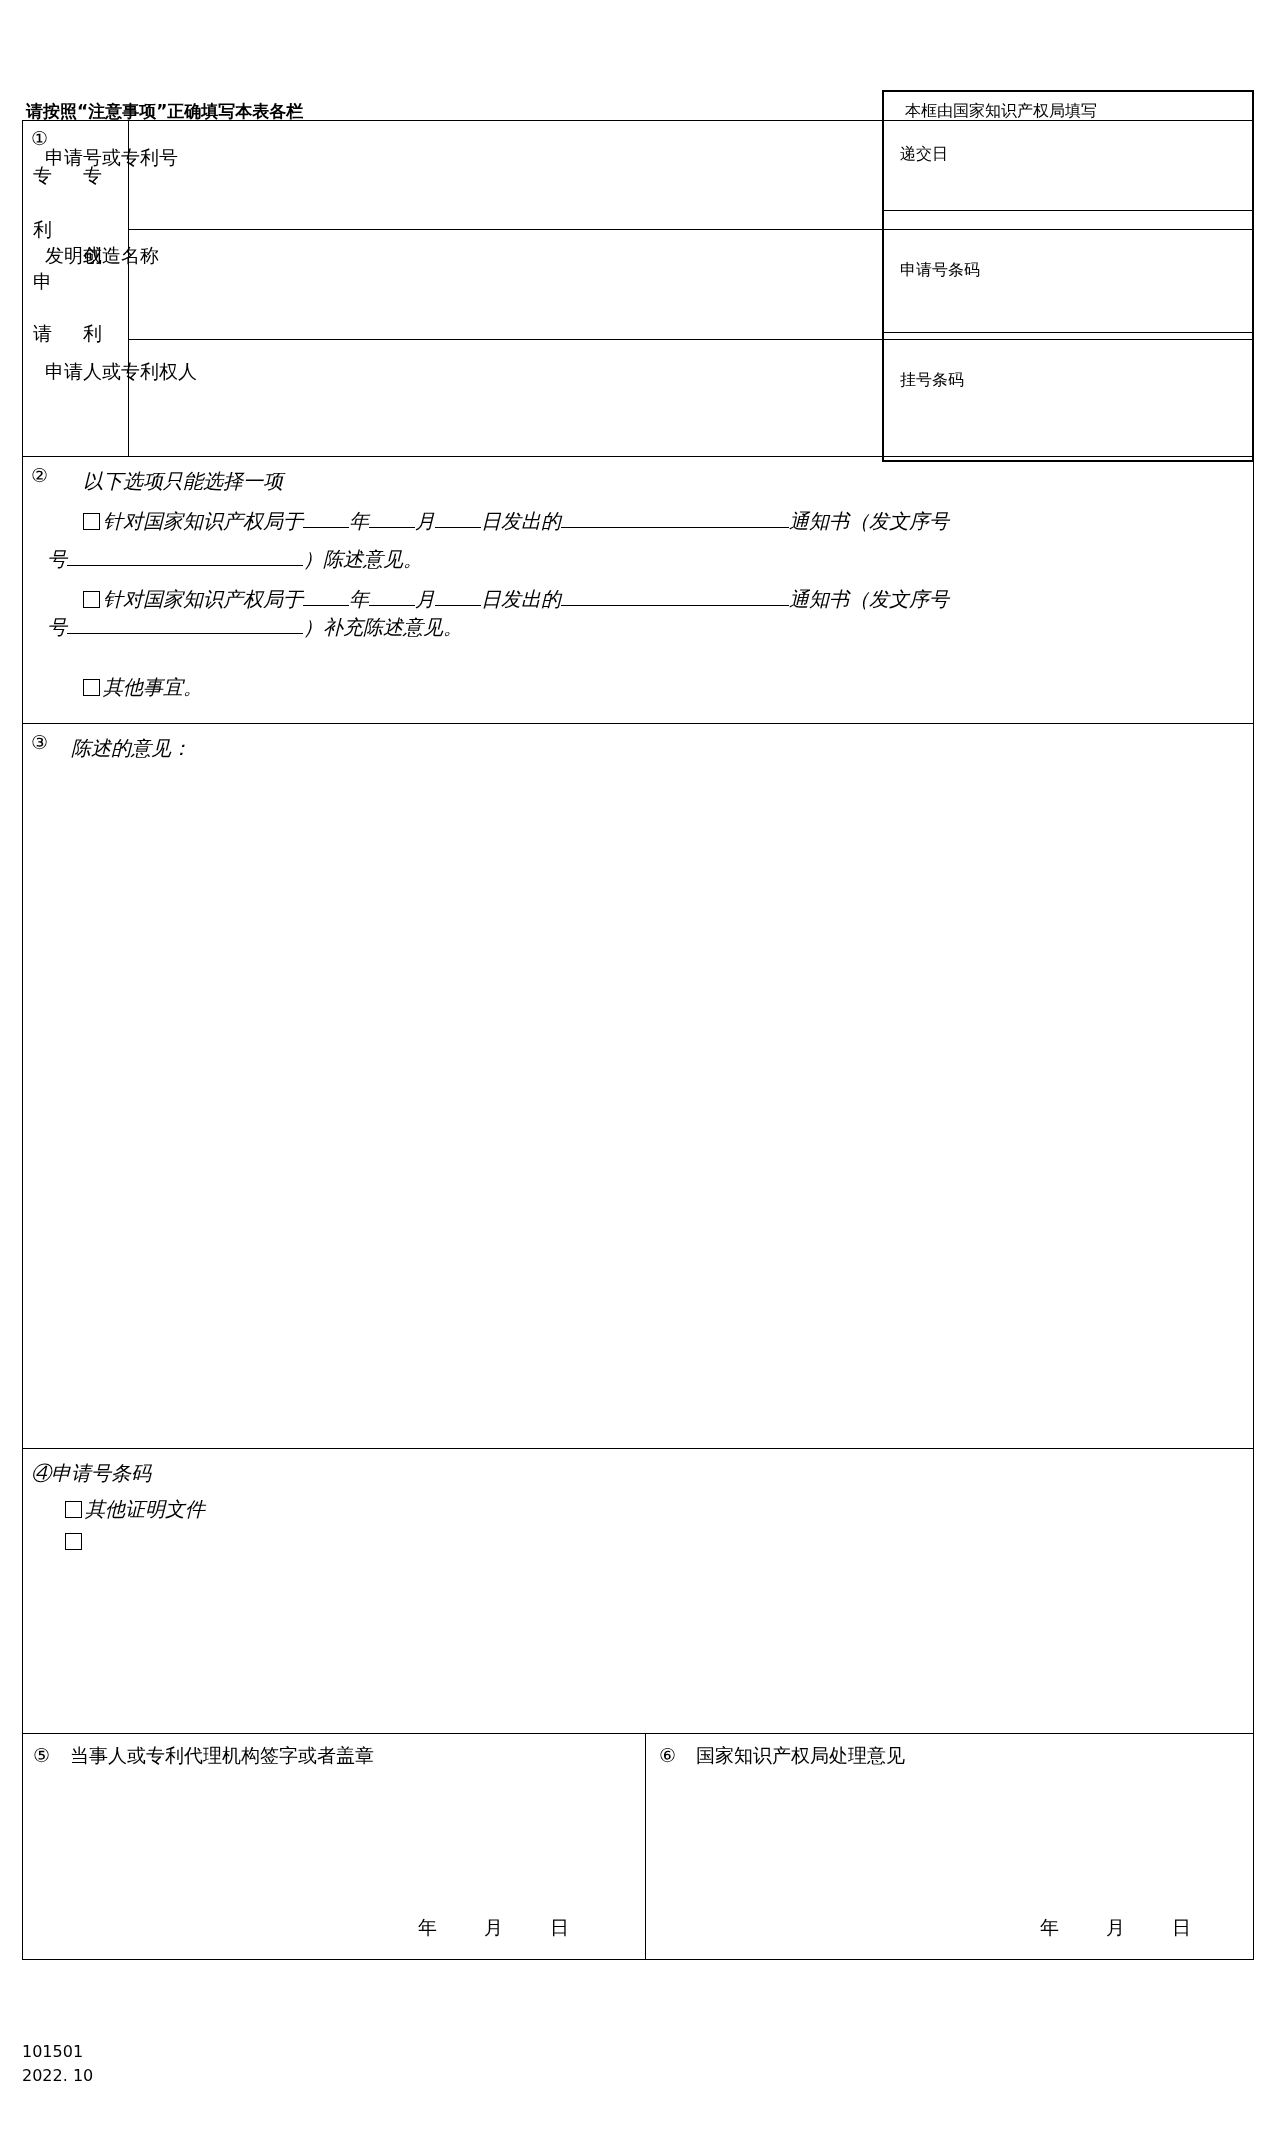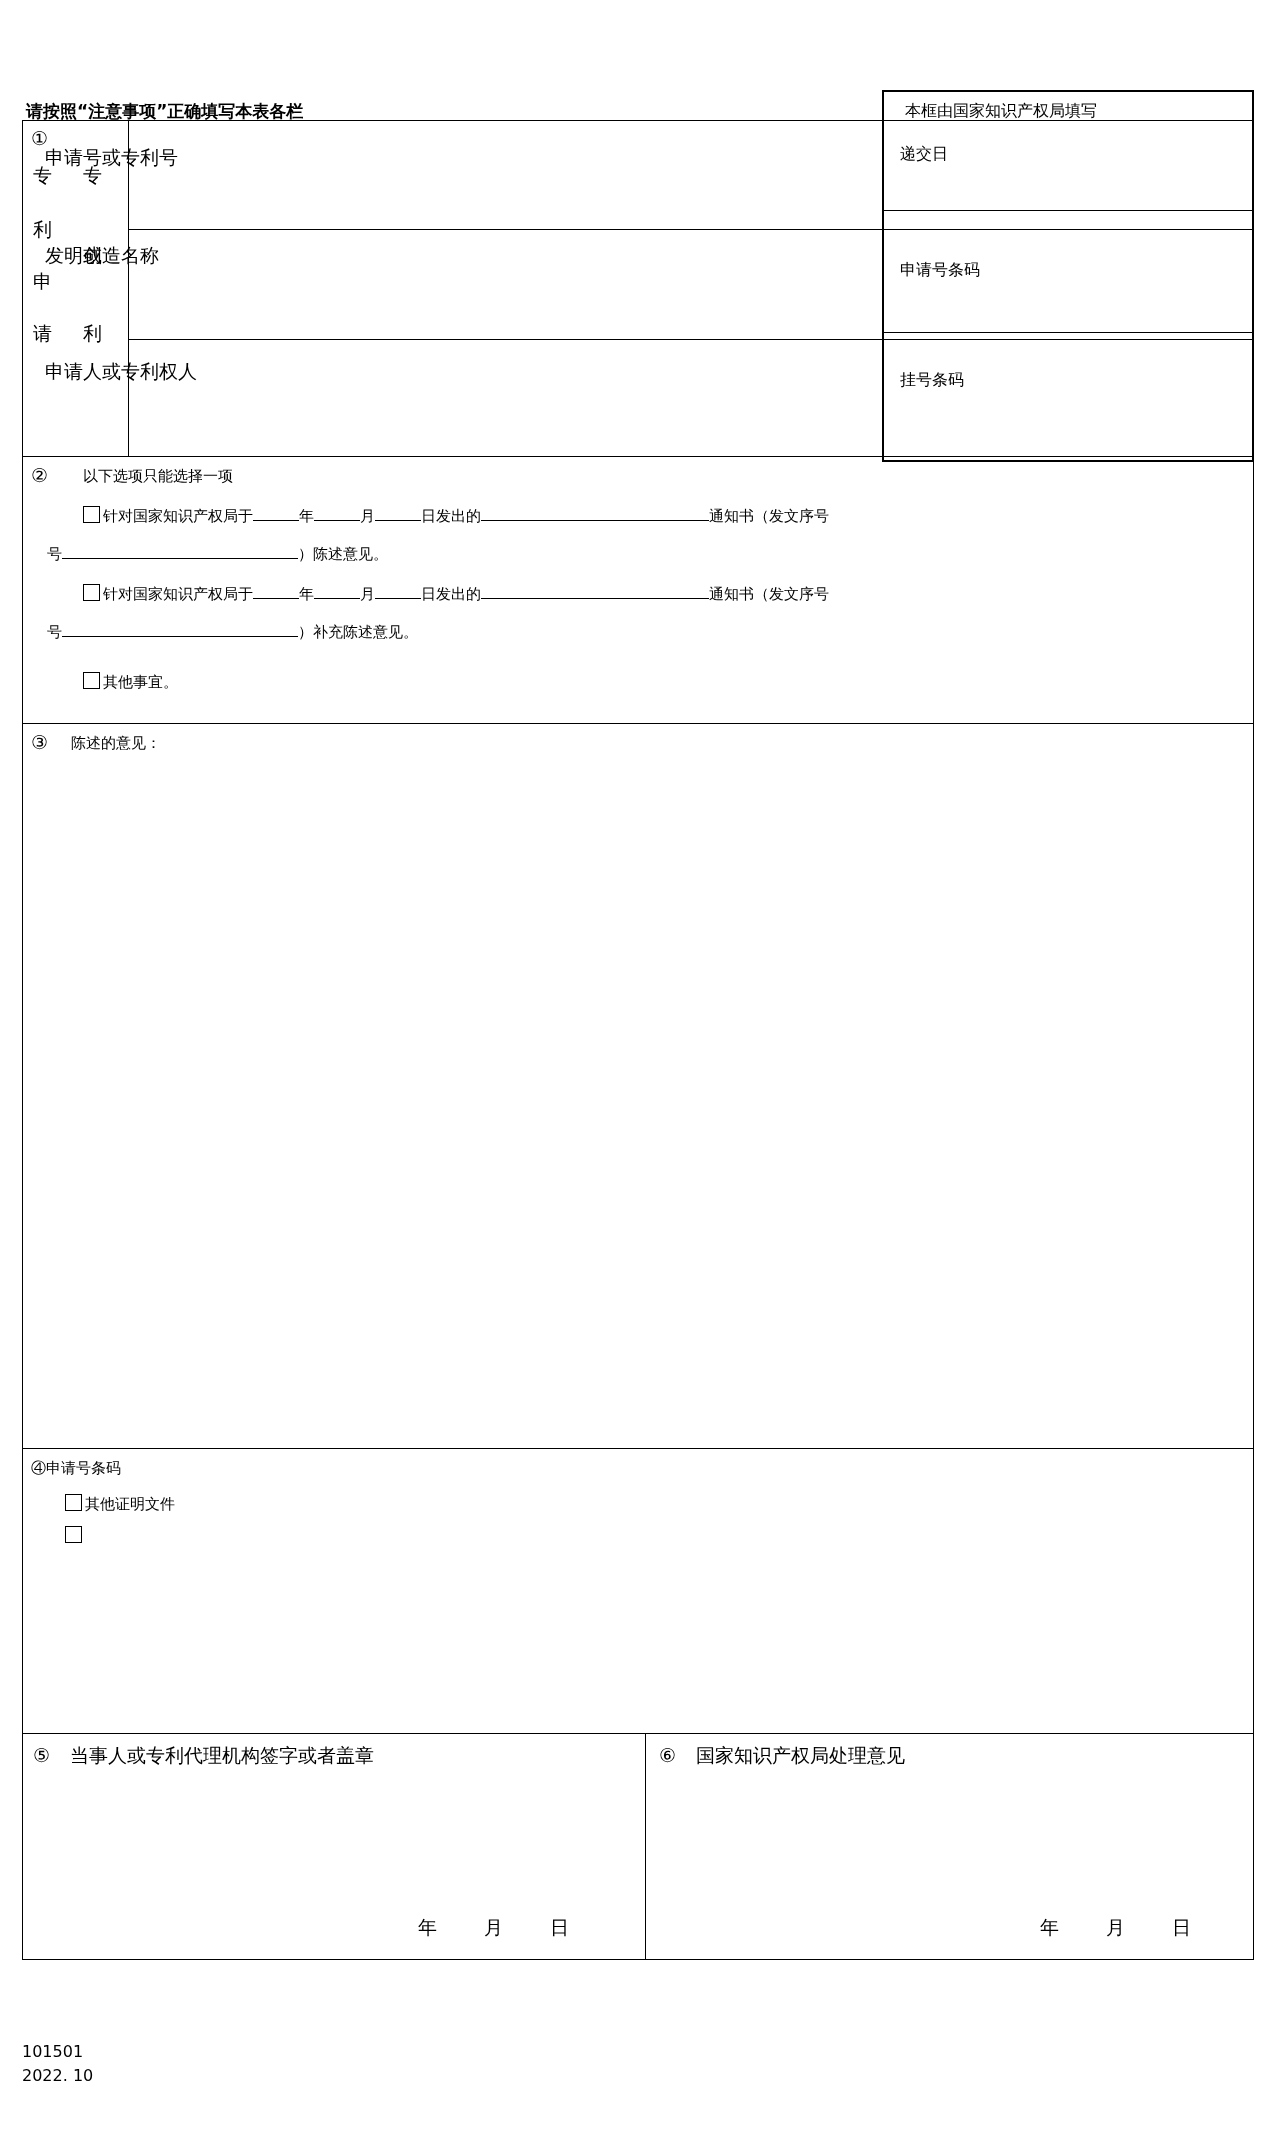--- a/index.html
+++ b/index.html
@@ -121,22 +121,23 @@
   .thickbox .tb-row {
     position: relative;
     font-family: "DejaVu Serif", "Liberation Serif", serif;
     font-size: 16px;
   }
   .tb-line { position:absolute; left:0; width:100%; border-top:1.5px solid #000; }
 
   
   .sec2-text {
     font-family: "DejaVu Serif", "Liberation Serif", serif;
-    font-size: 15px;
+    font-size: 20px;
     line-height: 1.95;
+    font-style: italic;
   }
   .cb {
     display: inline-block;
     width: 17px;
     height: 17px;
     border: 1.5px solid #000;
     vertical-align: -2px;
     margin-right: 3px;
     background: #fff;
   }
@@ -212,21 +213,21 @@
       <div class="sec2-text" style="position:absolute; left:60px; top:46px; width:1160px;">
         <span class="cb"></span><span>针对国家知识产权局于</span><span class="blank-sm"></span><span>年</span><span class="blank-sm"></span><span>月</span><span class="blank-sm"></span><span>日发出的</span><span class="blank-md"></span><span>通知书（发文序号</span>
       </div>
       <div class="sec2-text" style="position:absolute; left:24px; top:84px; width:1190px;">
         <span>号</span><span class="blank-lg"></span><span>）陈述意见。</span>
       </div>
 
       <div class="sec2-text" style="position:absolute; left:60px; top:124px; width:1160px;">
         <span class="cb"></span><span>针对国家知识产权局于</span><span class="blank-sm"></span><span>年</span><span class="blank-sm"></span><span>月</span><span class="blank-sm"></span><span>日发出的</span><span class="blank-md"></span><span>通知书（发文序号</span>
       </div>
-      <div class="sec2-text" style="position:absolute; left:24px; top:162px; width:1190px;">
+      <div class="sec2-text" style="position:absolute; left:24px; top:152px; width:1190px;">
         <span>号</span><span class="blank-lg"></span><span>）补充陈述意见。</span>
       </div>
 
       <div class="sec2-text" style="position:absolute; left:60px; top:212px;">
         <span class="cb"></span><span>其他事宜。</span>
       </div>
     </div>
     <div class="hr" style="top:602px;"></div>
 
     <div style="position:absolute; left:0; top:602px; width:100%; height:725px;">

